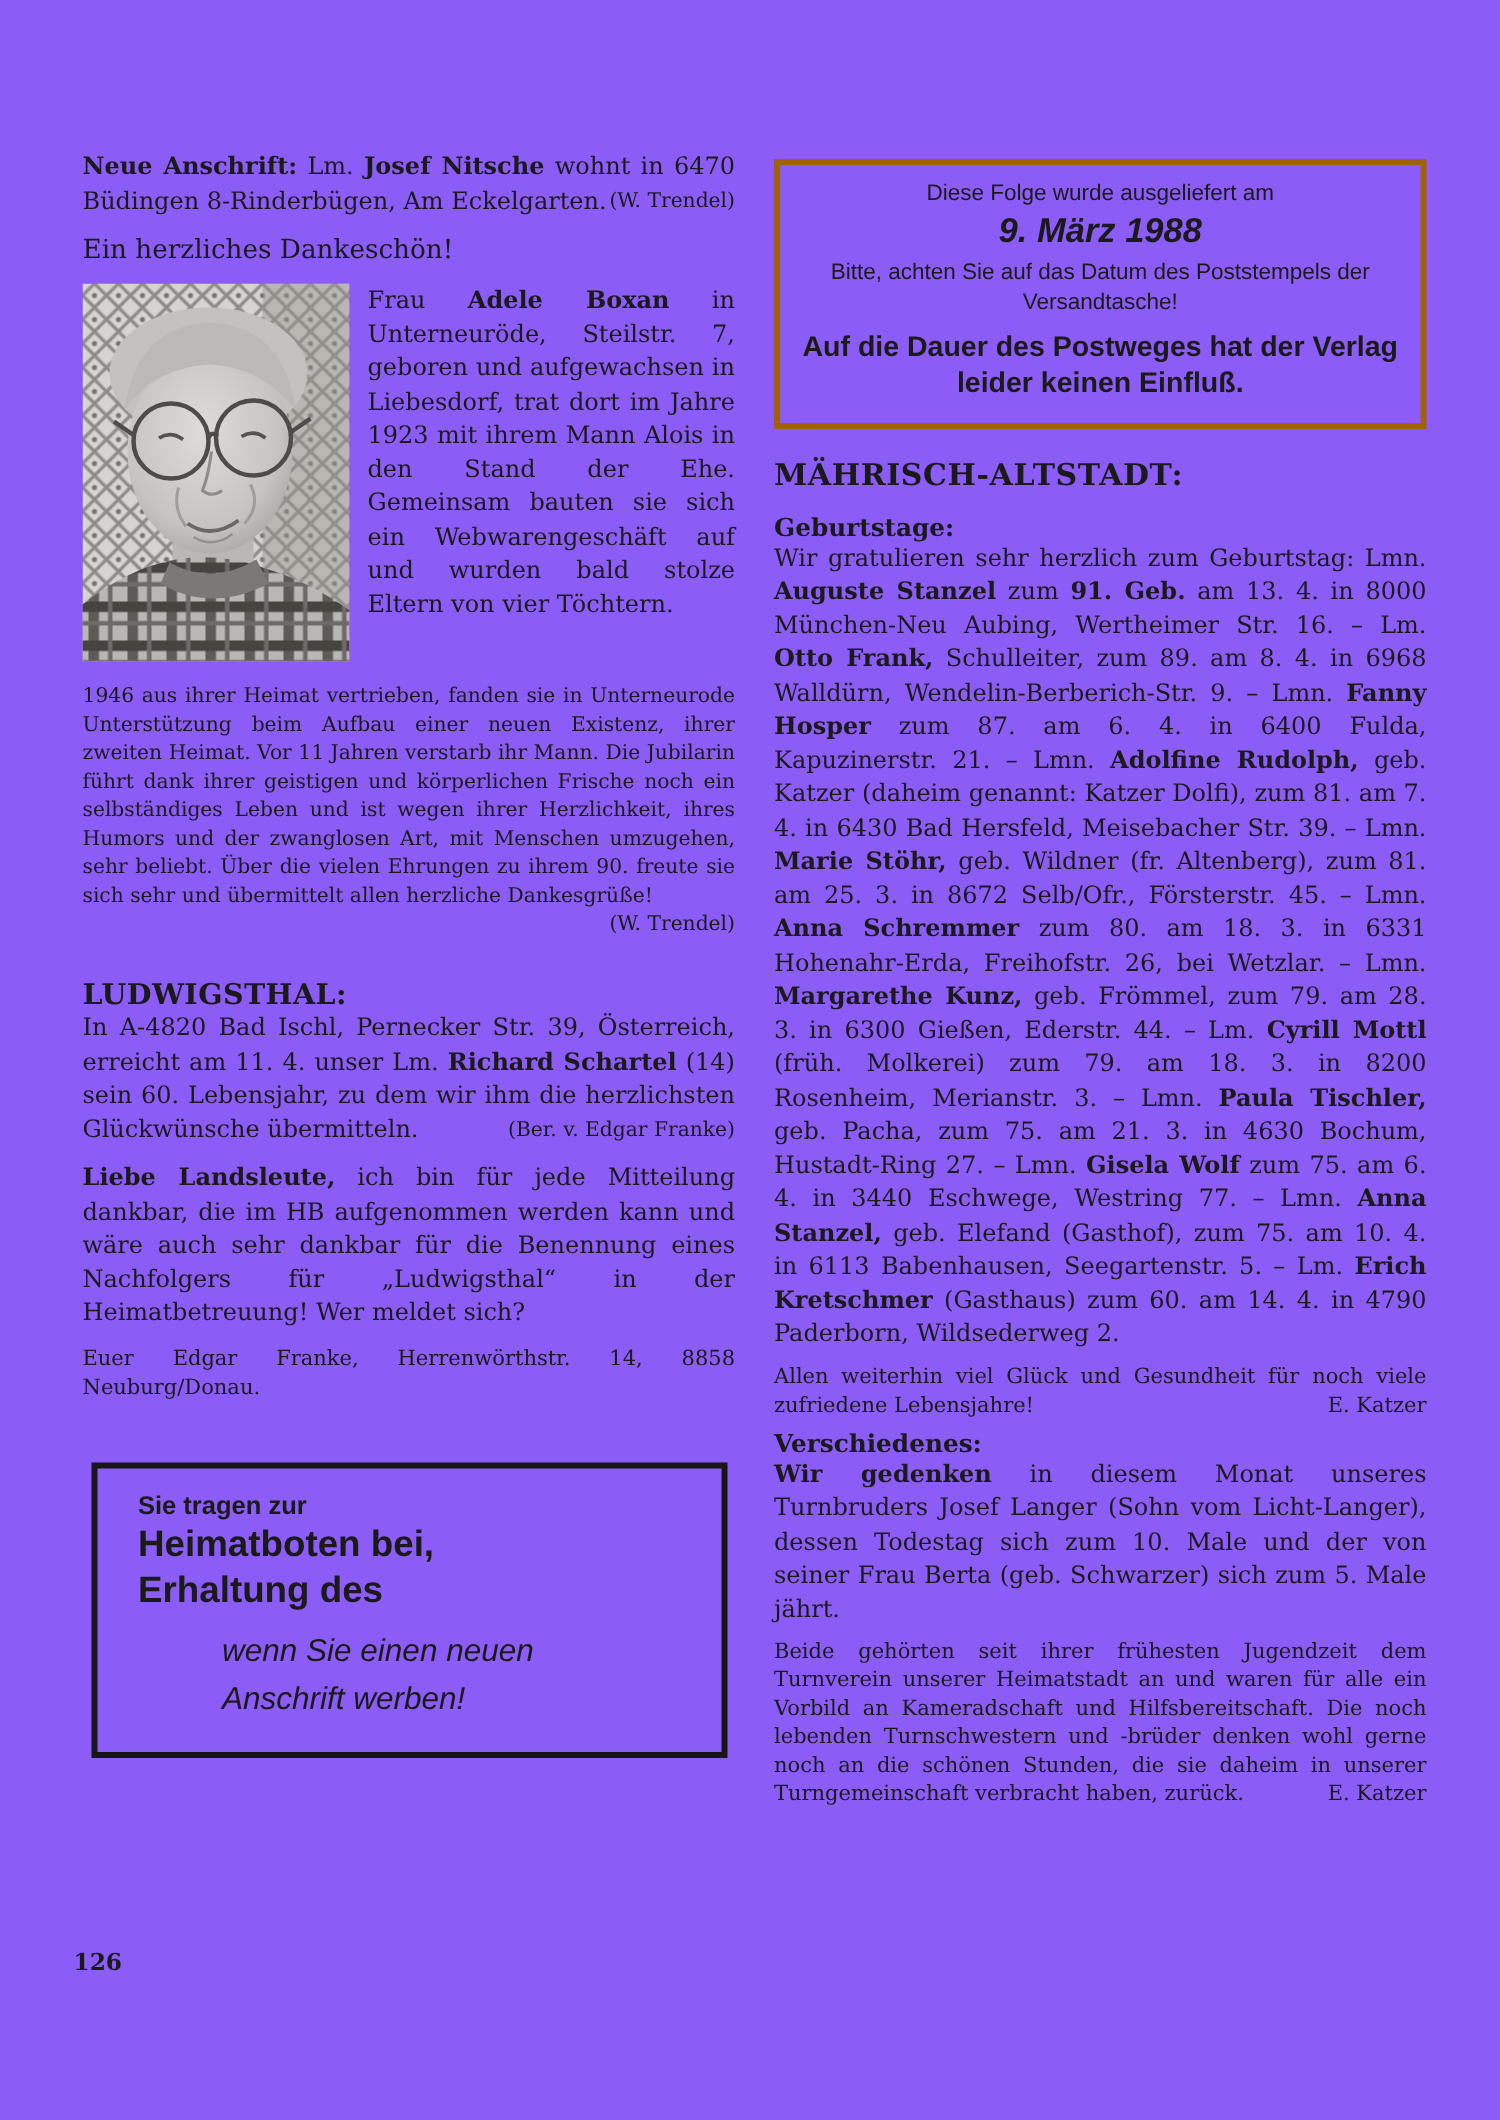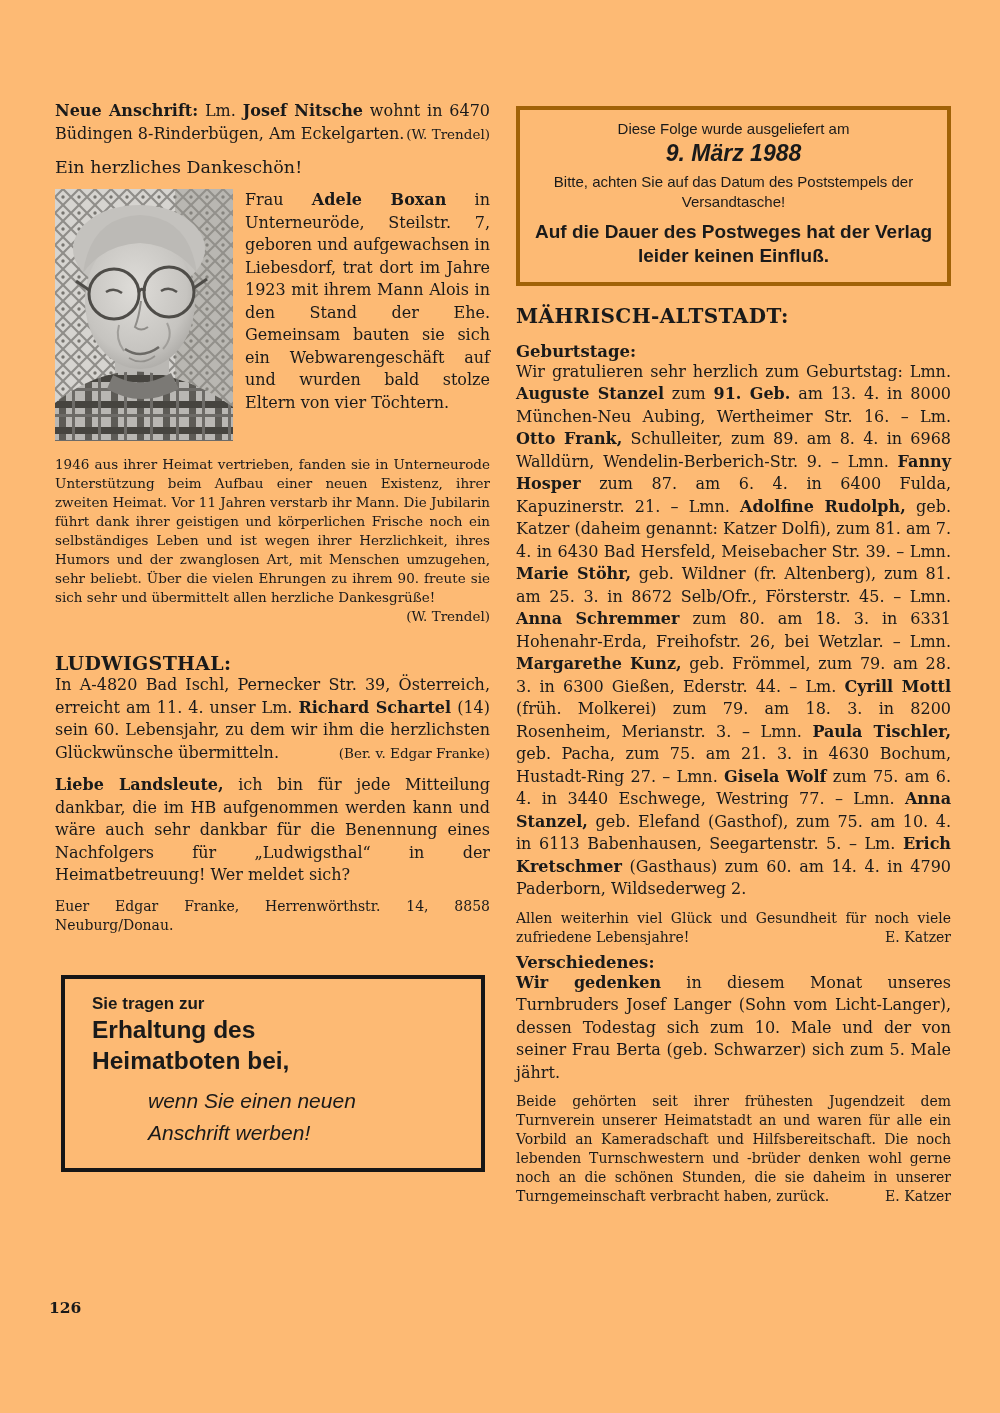--- a/index.html
+++ b/index.html
@@ -1,17 +1,17 @@
 <!DOCTYPE html>
 <html lang="de"><head>
 <meta charset="utf-8">
 <style>
   html,body{margin:0;padding:0;background:#e9e9e9;}
   .page{
-    width:1000px;height:1413px;background:#fdba74;color:#1a1a1a;
+    width:1000px;height:1413px;background:#8b5cf6;color:#1a1a1a;
     position:relative;margin:0 auto;overflow:hidden;
     font-family:"DejaVu Serif", serif;
   }
   .columns{display:flex;gap:26px;padding:100px 49px 0 55px;}
   .col{width:435px;flex:none;}
 
   p{margin:0;}
   .j{text-align:justify;}
   .body{font-size:16px;line-height:22.5px;}
   .small{font-size:13.5px;line-height:19px;}
@@ -122,22 +122,22 @@
       <p class="h-ludwig">LUDWIGSTHAL:</p>
       <p class="body j">
         <span>In A-4820 Bad Ischl, Pernecker Str. 39, Österreich, erreicht am 11. 4. unser Lm. <span class="b">Richard Schartel</span> (14) sein 60. Lebensjahr, zu dem wir ihm die herzlichsten Glückwünsche übermitteln.</span>
         <span class="byline fr">(Ber. v. Edgar Franke)</span>
       </p>
       <p class="body j mt10"><span class="b">Liebe Landsleute,</span> ich bin für jede Mitteilung dankbar, die im HB aufgenommen werden kann und wäre auch sehr dankbar für die Benennung eines Nachfolgers für „Ludwigsthal“ in der Heimatbetreuung! Wer meldet sich?</p>
       <p class="sig j mt10">Euer Edgar Franke, Herrenwörthstr. 14, 8858 Neuburg/Donau.</p>
 
       <div class="promo">
         <div class="promo-kicker">Sie tragen zur</div>
+        <div class="promo-title">Heimatboten bei,</div>
         <div class="promo-title">Erhaltung des</div>
-        <div class="promo-title">Heimatboten bei,</div>
         <div class="promo-italic">
           <div>wenn Sie einen neuen</div>
           <div>Anschrift werben!</div>
         </div>
       </div>
     </div>
 
     <div class="col">
 
       <div class="delivery">

